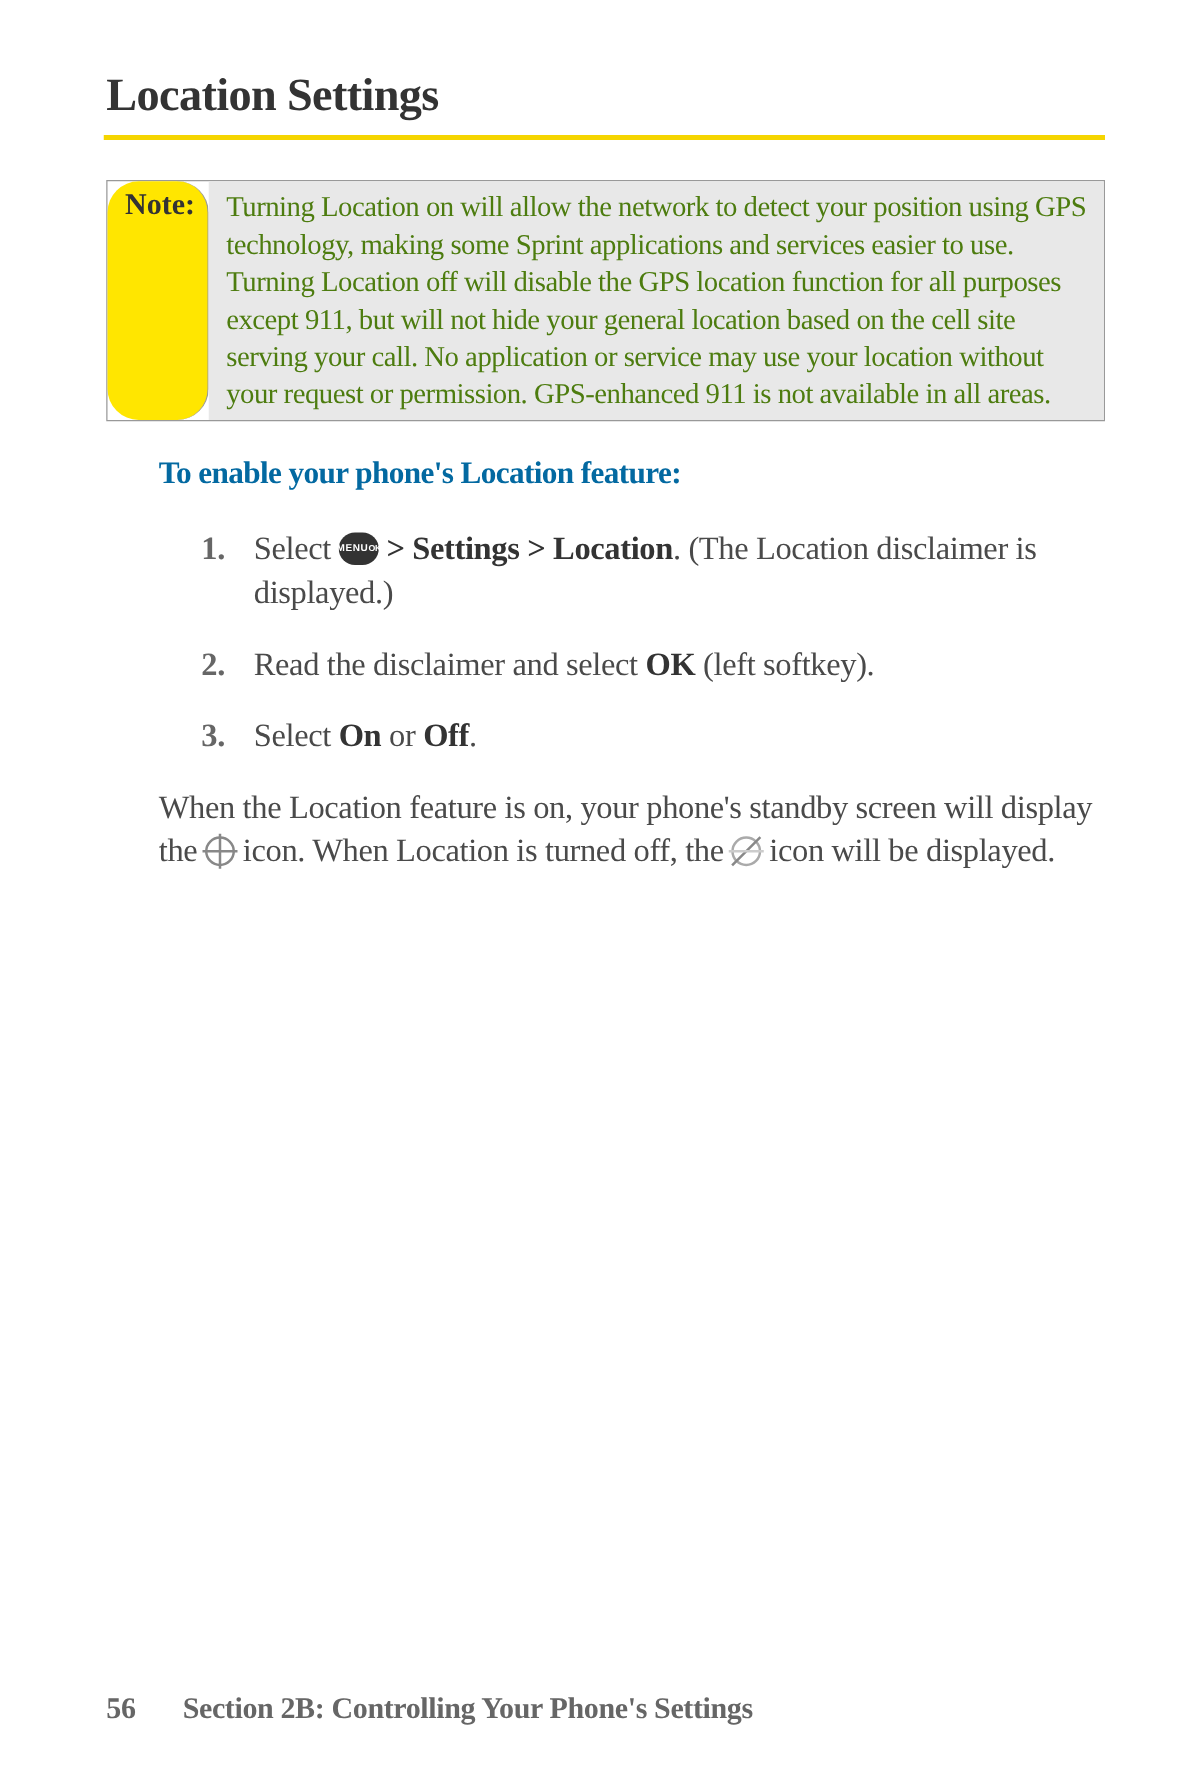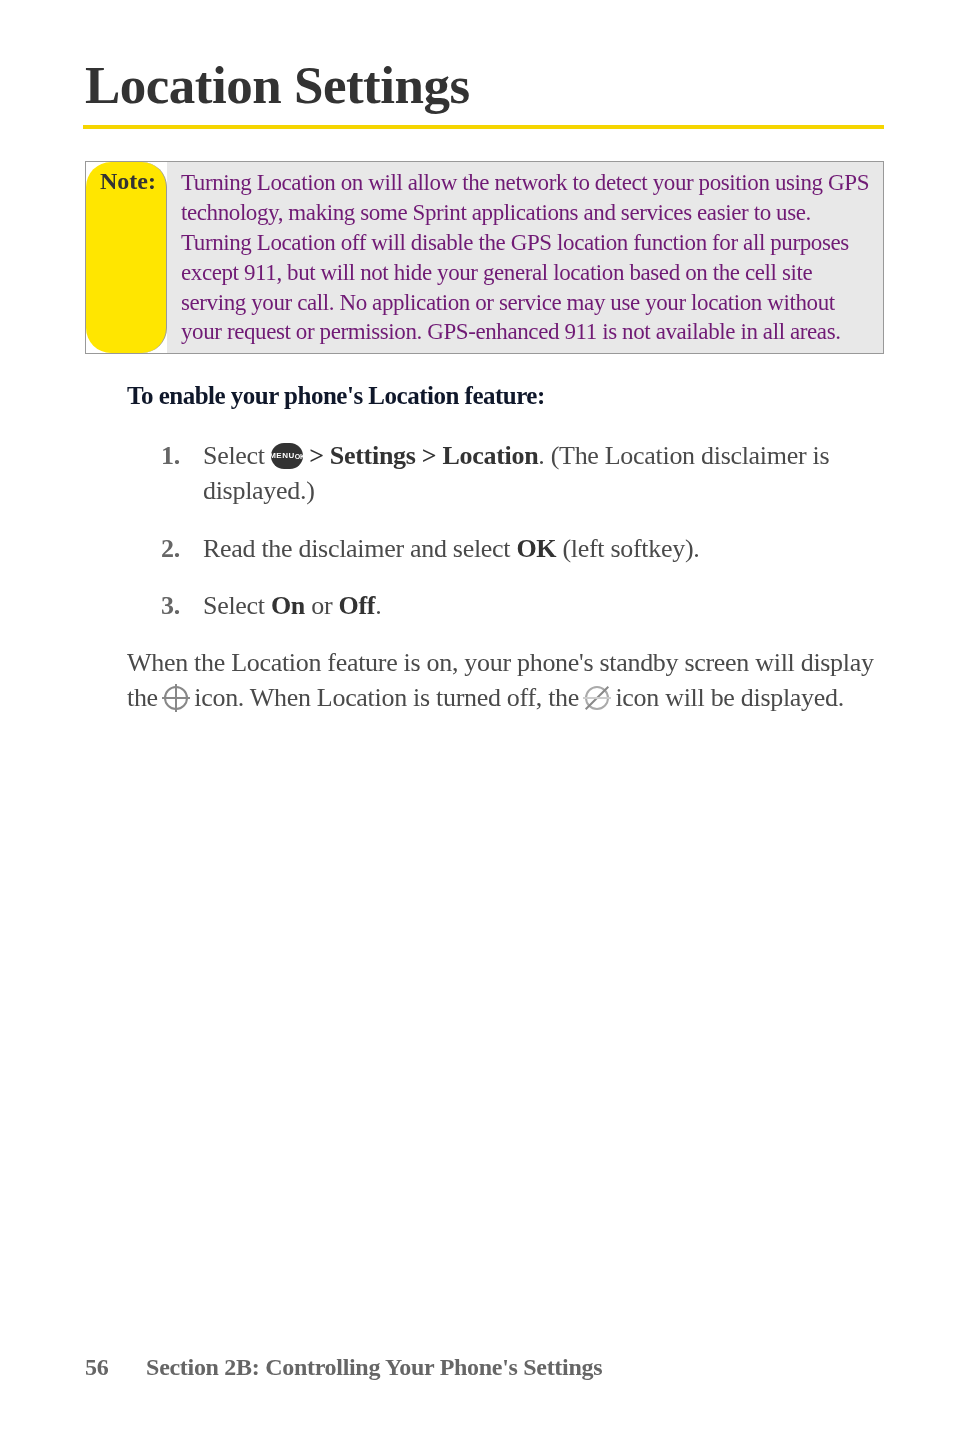--- a/index.html
+++ b/index.html
@@ -10,21 +10,21 @@
     body {
       width: 954px;
       height: 1431px;
       background: #ffffff;
       font-family: Georgia, 'Times New Roman', serif;
       color: #4a4a4a;
       position: relative;
       padding: 55px 70px 50px 85px;
     }
     .title {
-      font-size: 53px;
+      font-size: 37px;
       font-weight: bold;
       color: #333;
       margin-bottom: 10px;
       letter-spacing: -0.5px;
     }
     .title-underline {
       height: 4px;
       background: #f5d500;
       margin-bottom: 32px;
       margin-left: -2px;
@@ -59,27 +59,27 @@
       color: #333;
     }
     .note-content-box {
       background: #e8e8e8;
       padding: 6px 10px 6px 14px;
       flex: 1;
     }
     .note-content {
       font-size: 23px;
       line-height: 1.3;
-      color: #701a75;
+      color: #4d7c0f;
       letter-spacing: -0.4px;
     }
     .subheading {
       font-size: 25px;
       font-weight: bold;
-      color: #0f172a;
+      color: #0369a1;
       margin-bottom: 28px;
       letter-spacing: -0.5px;
     }
     .ordered-list {
       list-style: none;
       padding-left: 34px;
     }
     .ordered-list li {
       display: flex;
       margin-bottom: 22px;

